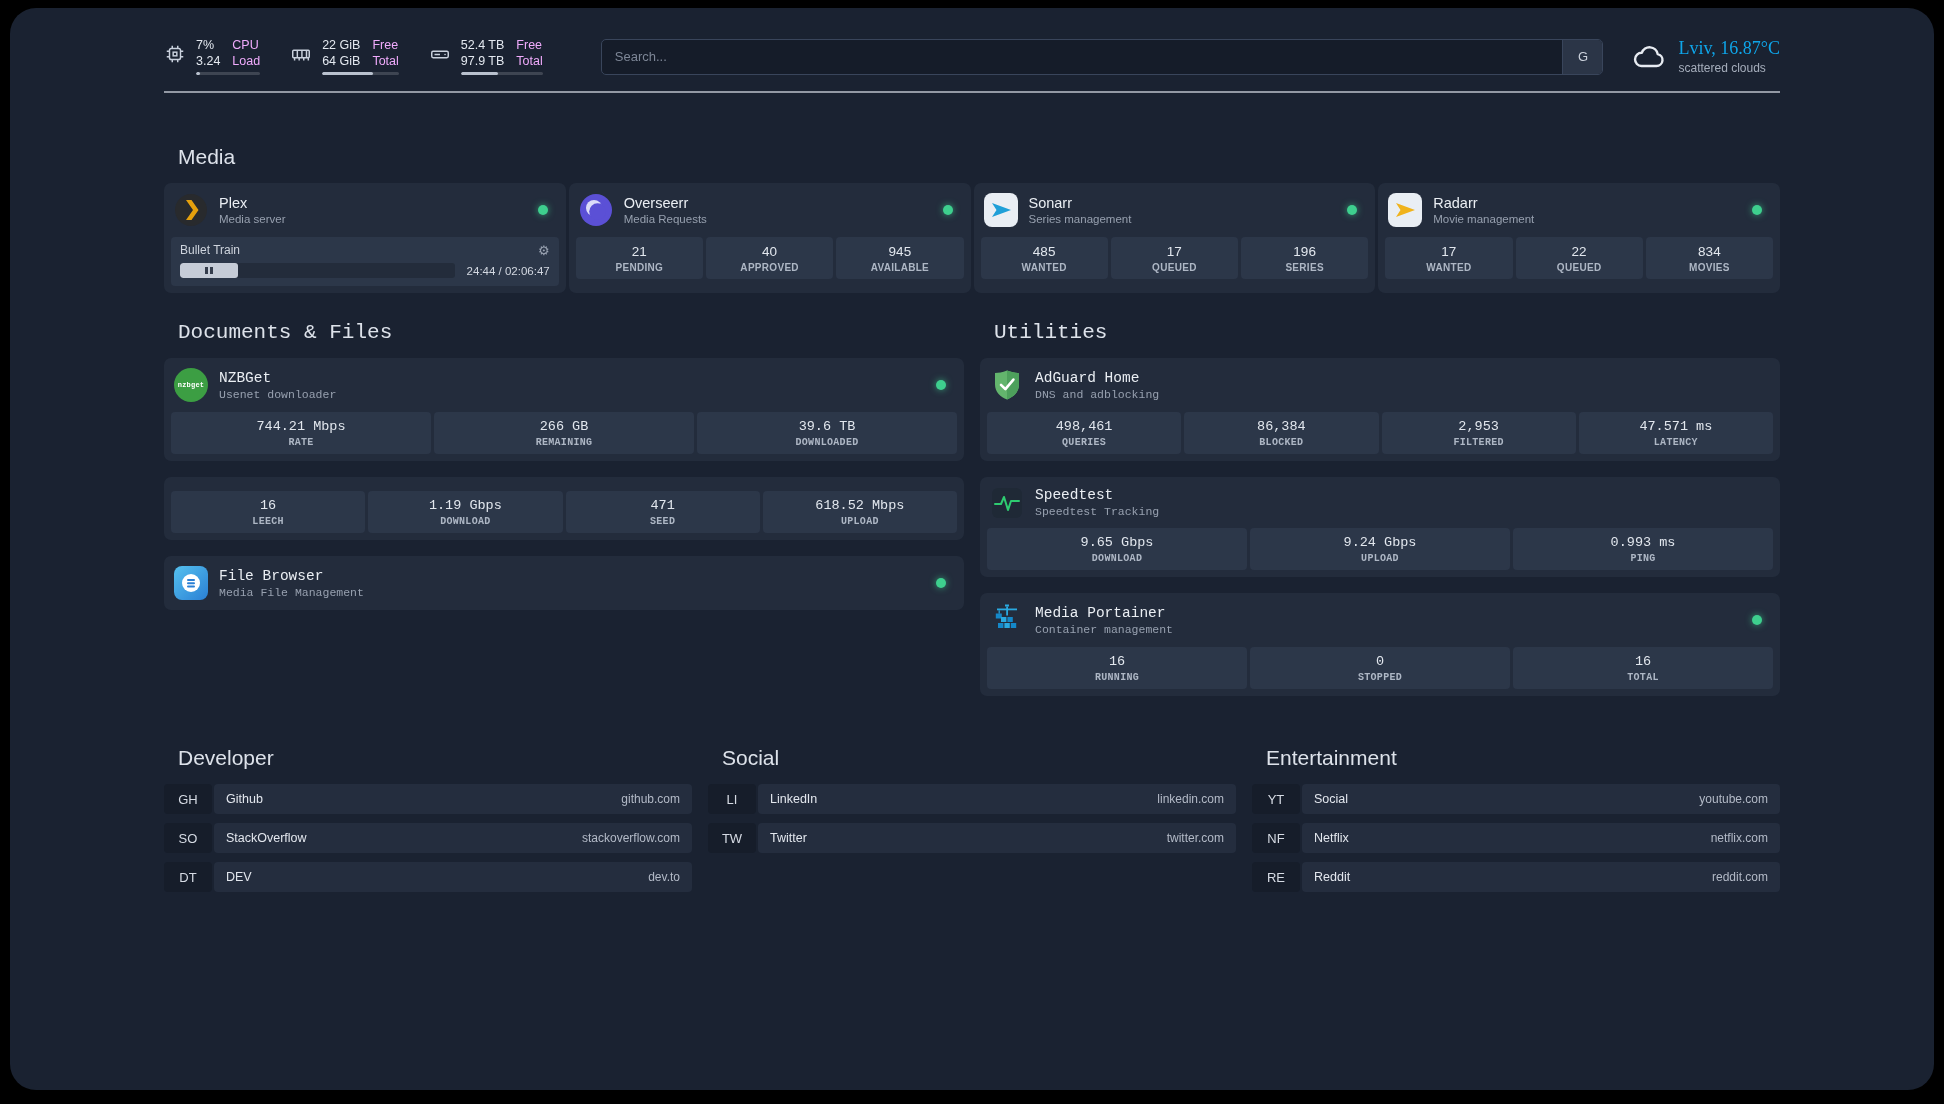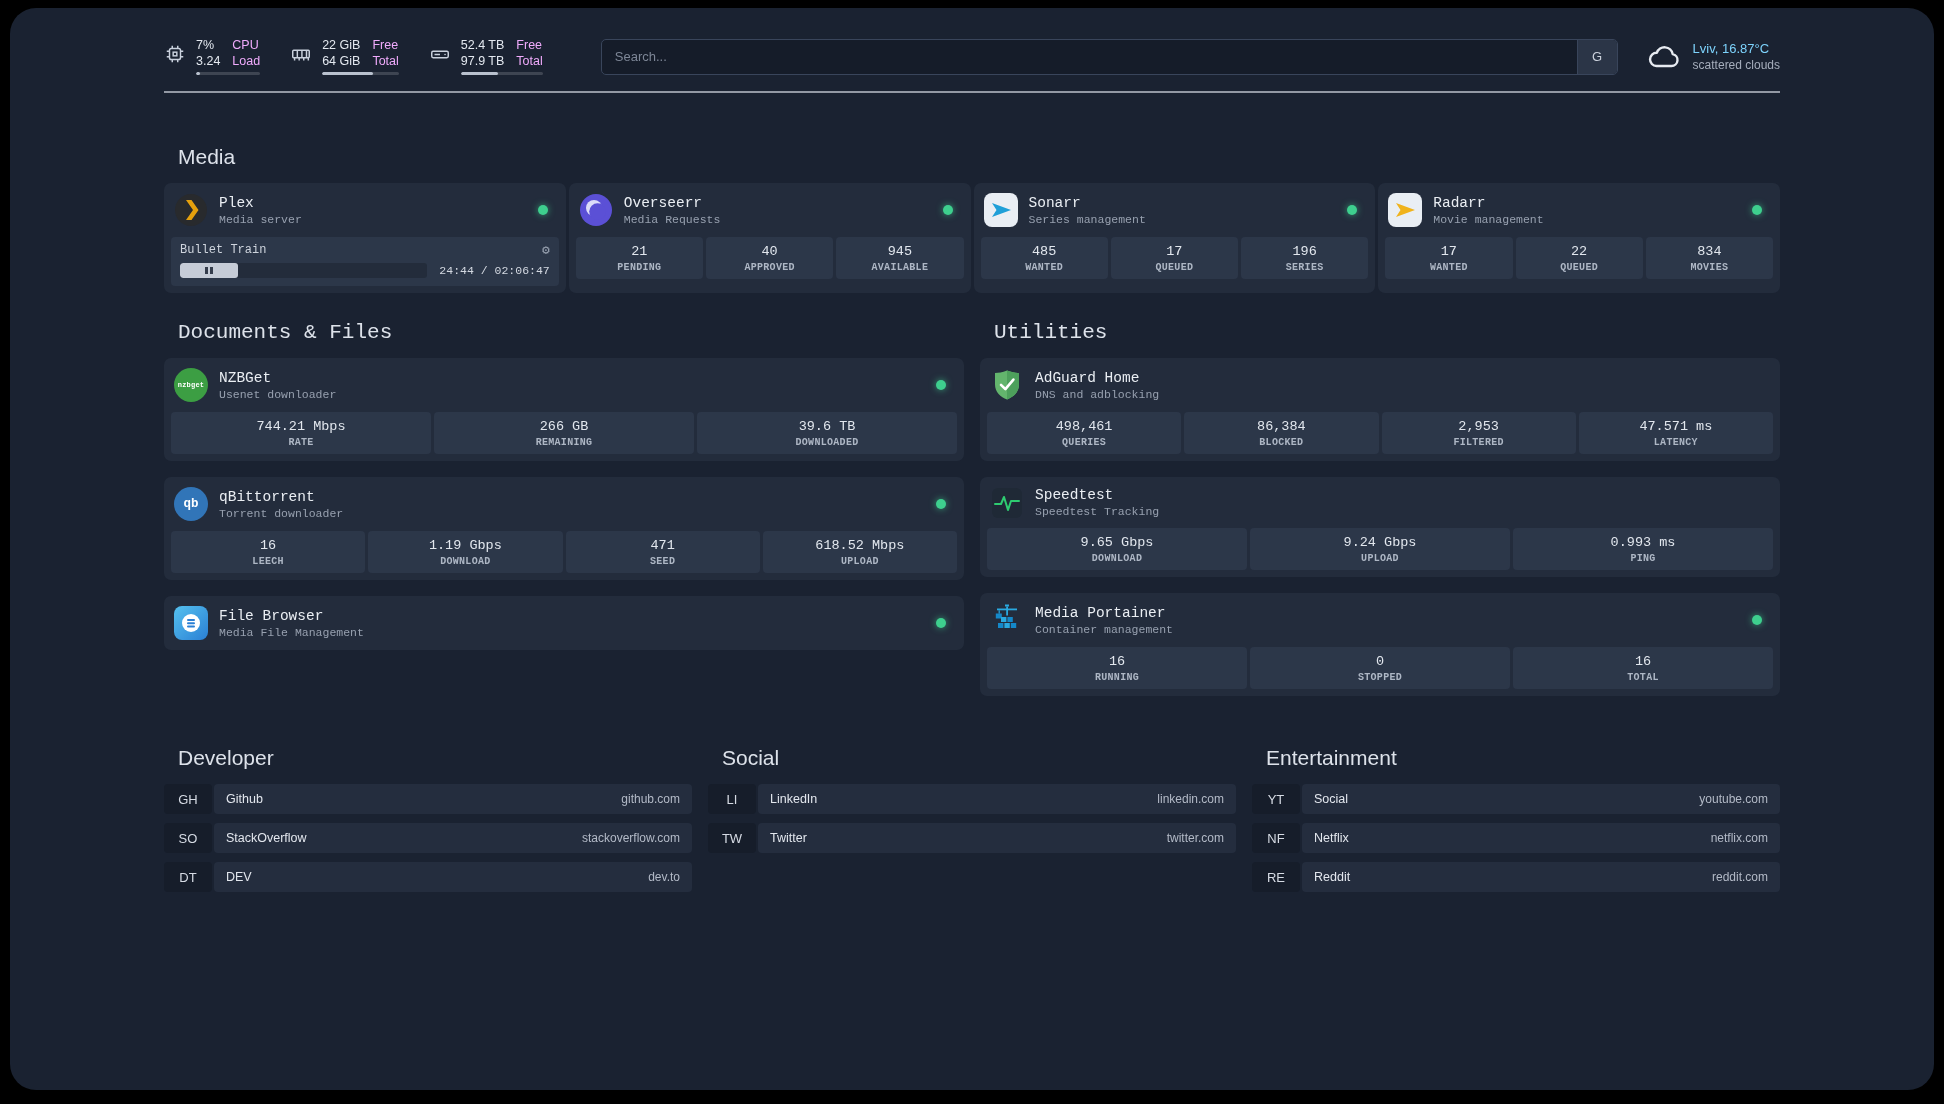--- a/index.html
+++ b/index.html
@@ -36,32 +36,32 @@
     color:#dfe4ec; padding:0 13px; font-size:13px; font-family:"Liberation Sans", sans-serif;
   }
   .search-input::placeholder { color:#7d8696; }
   .search-btn {
     width:40px; background:#2b3547; color:#ccd2dd; display:flex; align-items:center;
     justify-content:center; font-size:13px; border-left:1px solid #39455b; cursor:pointer;
   }
 
   .weather { display:flex; align-items:center; gap:11px; }
   .weather-text { display:flex; flex-direction:column; gap:2px; }
-  .weather-loc { font-size:13px; color:#7dd3fc; }
+  .weather-loc { font-size:18px; color:#0ea5e9;font-family:Liberation Serif, serif; }
   .weather-cond { font-size:12px; color:#a6aebc; }
 
   .divider { margin-top:16px; border-bottom:2px solid rgba(228,233,241,.6); }
 
   
   .section-title { font-size:21px; color:#dde2ea; font-weight:500; margin:0 0 14px 14px; }
   .mt-media { margin-top:52px; }
   .mt-cols  { margin-top:28px; }
   .mt-bm    { margin-top:50px; }
 
-  .media-grid { display:grid; grid-template-columns:repeat(4,1fr); gap:3px;font-family:Liberation Mono, monospace; }
+  .media-grid { display:grid; grid-template-columns:repeat(4,1fr); gap:3px; }
   .two-col { display:grid; grid-template-columns:1fr 1fr; gap:16px; align-items:start;font-family:Liberation Mono, monospace; }
   .col .card { margin-bottom:16px; }
   .col .card:last-child { margin-bottom:0; }
 
   .card { background:#232c3c; border-radius:7px; padding:7px; cursor:pointer; }
   .card-header { display:flex; align-items:center; padding:3px 3px; }
   .icon { width:34px; height:34px; margin-right:11px; flex:none; display:flex; align-items:center; justify-content:center; line-height:0; }
   .svc-text { display:flex; flex-direction:column; }
   .svc-name { font-size:14.5px; color:#eaeef3; }
   .svc-desc { font-size:11.5px; color:#97a0af; margin-top:2px; }
@@ -355,28 +355,20 @@
               <div class="stat-label">REMAINING</div>
             </div>
             <div class="stat">
               <div class="stat-value">39.6 TB</div>
               <div class="stat-label">DOWNLOADED</div>
             </div>
           </div>
         </div>
 
         <div class="card">
-          <div class="card-header">
-            <div class="icon qb">qb</div>
-            <div class="svc-text">
-              <div class="svc-name">qBittorrent</div>
-              <div class="svc-desc">Torrent downloader</div>
-            </div>
-            <span class="dot"></span>
-          </div>
           <div class="stats">
             <div class="stat">
               <div class="stat-value">16</div>
               <div class="stat-label">LEECH</div>
             </div>
             <div class="stat">
               <div class="stat-value">1.19 Gbps</div>
               <div class="stat-label">DOWNLOAD</div>
             </div>
             <div class="stat">

